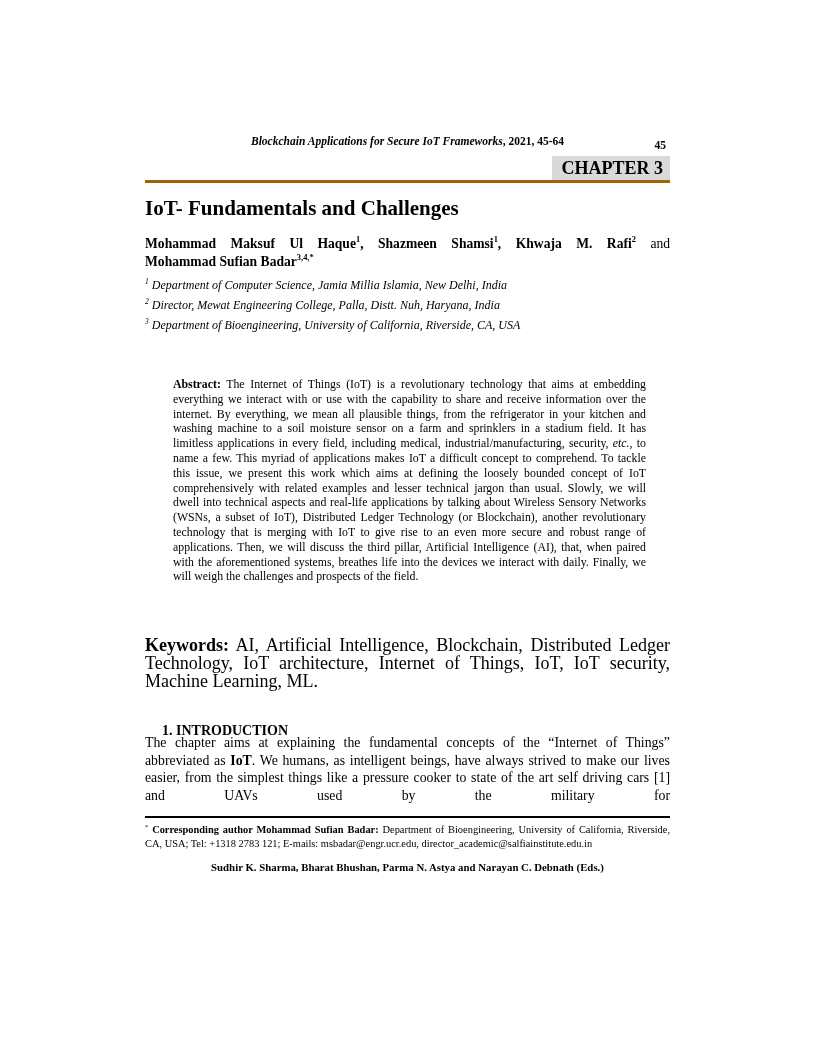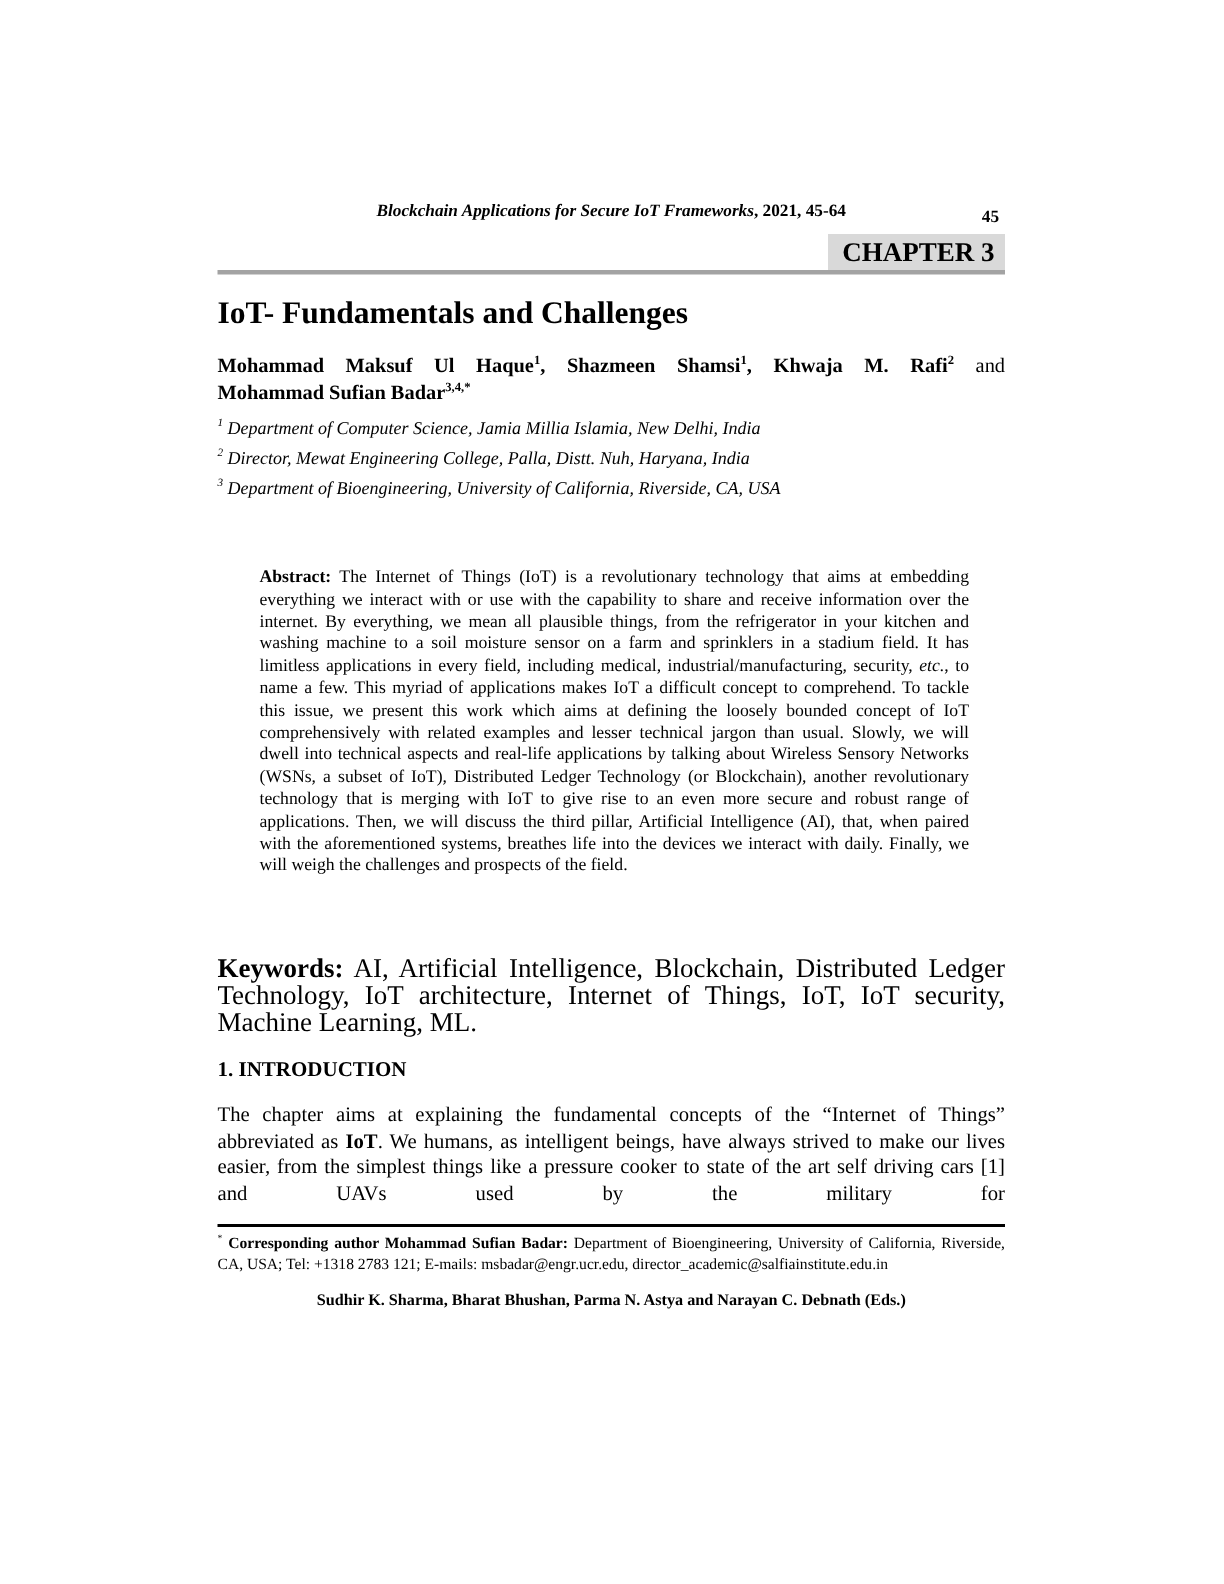--- a/index.html
+++ b/index.html
@@ -27,21 +27,21 @@
   }
   .running-header .journal { font-style: italic; }
   .running-header .pageno {
     position: absolute;
     right: 4px; top: 4px;
     font-style: normal;
   }
   .chapter-banner {
     position: absolute;
     left: 145px; top: 156px; width: 525px;
-    border-bottom: 3px solid #a3a3a3;
+    border-bottom: 3px solid #a16207;
     text-align: right;
   }
   .chapter-label {
     display: inline-block;
     vertical-align: bottom;
     background: #d9d9d9;
     font-size: 18px;
     font-weight: bold;
     line-height: 21px;
     padding: 2px 7px 1px 9px;
@@ -83,21 +83,21 @@
     position: absolute;
     left: 145px; top: 637px; width: 525px;
     font-size: 18px;
     line-height: 17.8px;
     text-align: justify;
   }
   .keywords .label { font-weight: bold; }
   .section-heading {
     position: absolute;
     left: 145px; top: 706px; width: 525px;
-    margin: 0;
+    margin: 17px;
     font-size: 14px;
     font-weight: bold;
   }
   .intro-para {
     position: absolute;
     left: 145px; top: 734px; width: 525px;
     font-size: 13.8px;
     line-height: 17.6px;
     text-align: justify;
     text-align-last: justify;

